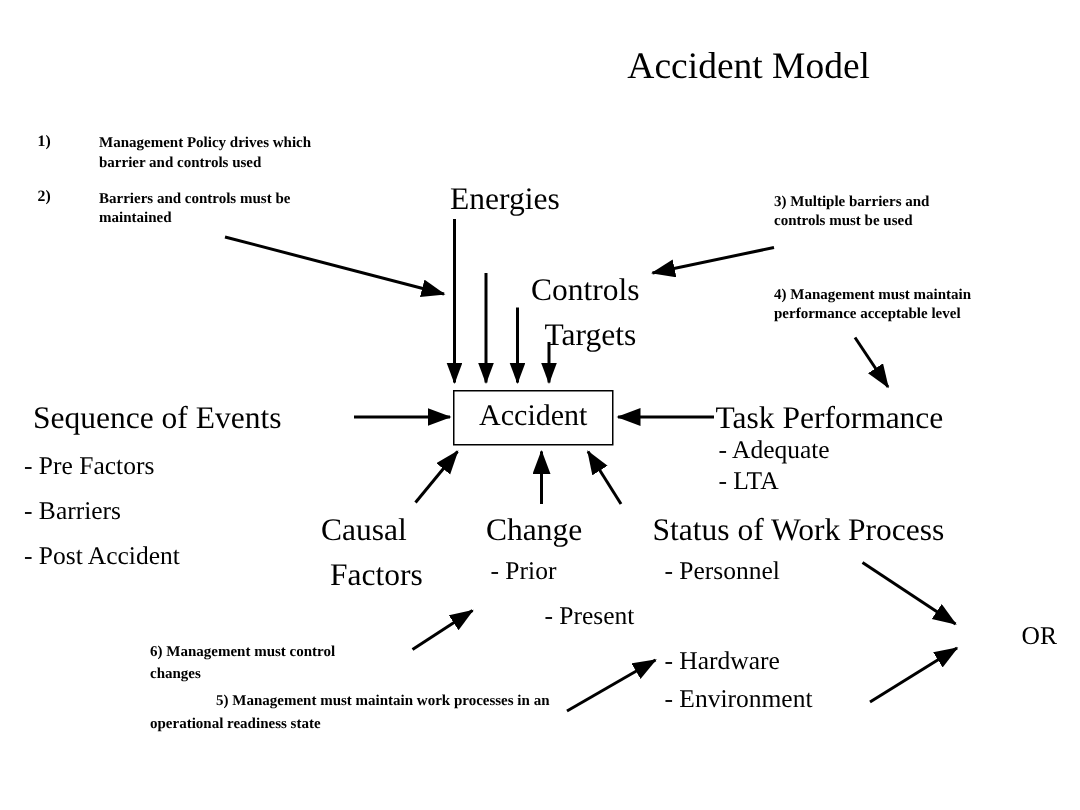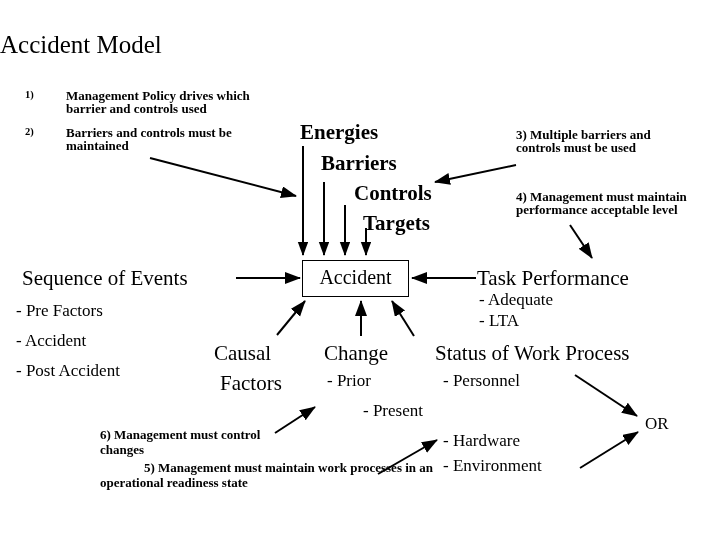--- a/index.html
+++ b/index.html
@@ -24,46 +24,47 @@
     height: 540px;
     pointer-events: none;
   }
   .t { position: absolute; white-space: pre; }
 
   .title {
     font-size: 25px;
     font-weight: normal;
     left: 0; top: 31px;
     width: 580px;
-    text-align: left;
+    text-align: right;
   }
 
   .note {
-    font-size: 13px;
+    font-size: 10px;
     font-weight: bold;
     line-height: 13px;
   }
   .note-num { position: absolute; font-size: 10.5px; font-weight: bold; }
 
   .stair {
     font-size: 21px;
-    font-weight: bold;
+    font-weight: normal;
   }
 
   .bigname {
     font-size: 21px;
     font-weight: normal;
   }
   .sub {
     font-size: 17px;
     font-weight: normal;
   }
   .or {
     font-size: 17px;
     font-weight: normal;
+    margin-left: 36px;
   }
 
   .accident-box {
     position: absolute;
     left: 302px;
     top: 260px;
     width: 107px;
     height: 37px;
     border: 1.5px solid #000;
     box-sizing: border-box;
@@ -137,31 +138,30 @@
   <div class="t note" style="left:516px; top:190px;">4) Management must maintain</div>
   <div class="t note" style="left:516px; top:203px;">performance acceptable level</div>
 
   <div class="t note" style="left:100px; top:461px;margin-left:44px;">5) Management must maintain work processes in an</div>
   <div class="t note" style="left:100px; top:476px;">operational readiness state</div>
 
   <div class="t note" style="left:100px; top:428px;">6) Management must control</div>
   <div class="t note" style="left:100px; top:443px;">changes</div>
 
   <div class="t stair" style="left:300px; top:120px;">Energies</div>
-  <div class="t stair" style="left:321px; top:151px;">Barriers</div>
   <div class="t stair" style="left:354px; top:181px;">Controls</div>
   <div class="t stair" style="left:363px; top:211px;">Targets</div>
 
   <div class="accident-box">
     <span>Accident</span>
   </div>
 
   <div class="t bigname" style="left:22px; top:266px;">Sequence of Events</div>
   <div class="t sub" style="left:16px; top:301px;">- Pre Factors</div>
-  <div class="t sub" style="left:16px; top:331px;">- Accident</div>
+  <div class="t sub" style="left:16px; top:331px;">- Barriers</div>
   <div class="t sub" style="left:16px; top:361px;">- Post Accident</div>
 
   <div class="t bigname" style="left:214px; top:341px;">Causal</div>
   <div class="t bigname" style="left:220px; top:371px;">Factors</div>
 
   <div class="t bigname" style="left:324px; top:341px;">Change</div>
   <div class="t sub" style="left:327px; top:371px;">- Prior</div>
   <div class="t sub" style="left:327px; top:401px;margin-left:36px;">- Present</div>
 
   <div class="t bigname" style="left:477px; top:266px;">Task Performance</div>

